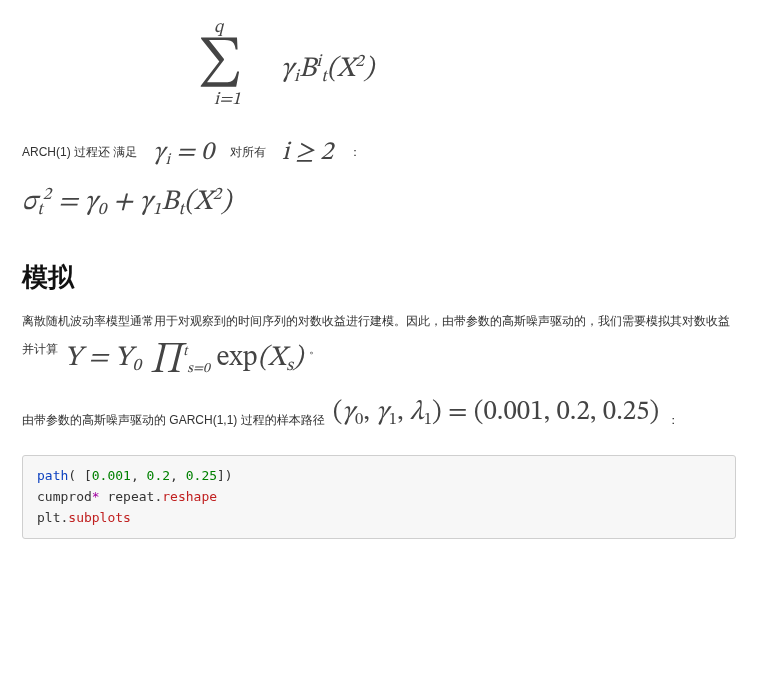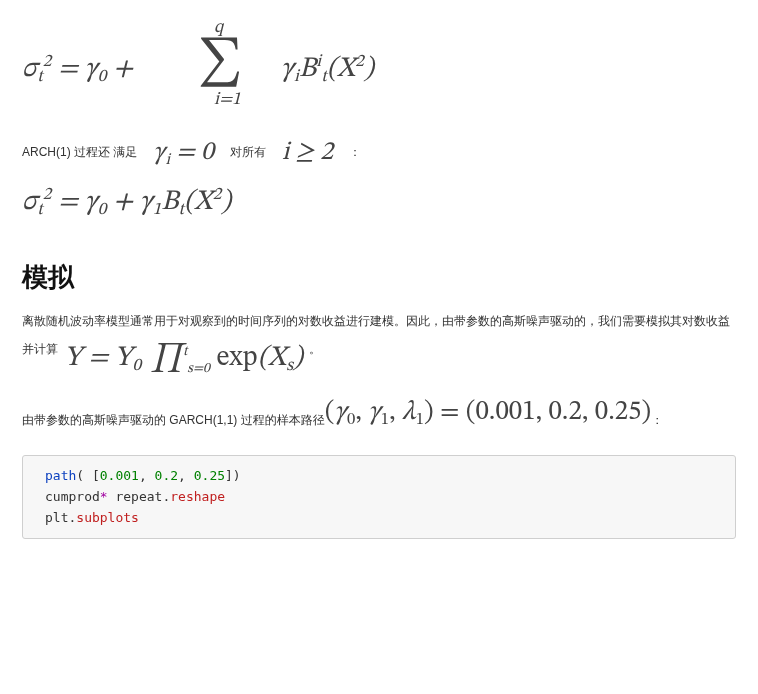--- a/index.html
+++ b/index.html
@@ -64,56 +64,53 @@
     font-size:12px; margin: 0 0 18px 0;
   }
   .inline-big .math-img.bigY {
     font-size: 28px; font-style: italic; color:#444;
   }
   .inline-big .prod { font-size: 28px; }
   .inline-big .limits { font-size:14px; font-style: italic; vertical-align: sub;}
   .inline-big .limits-top { font-size:14px; font-style: italic; vertical-align: super;}
 
   .inline-gamma-line {
-    display:flex; align-items:flex-end; flex-wrap:wrap; gap:0;
+    display:flex; align-items:flex-end; flex-wrap:wrap; gap:8px;
     font-size:12px; margin: 5px 0 26px 0;
   }
   .inline-gamma-line .math-img.params {
     font-size: 27px; font-style: normal; color:#444;
   }
 
   
   .code-cell {
     border: 1px solid #cfcfcf;
     background: #f7f7f7;
     border-radius: 3px;
-    padding: 10px 22px;
+    padding: 10px 14px;
     font-family: "Consolas", "Menlo", monospace;
     font-size: 13px;
     line-height: 1.6;
     color: #333;
     white-space: pre;
   }
   .code-cell .fn   { color: #0a3fbf; }   
   .code-cell .num  { color: #008000; }   
   .code-cell .attr { color: #c02020; }   
   .code-cell .op   { color: #a000a0; }   
 
   sup, sub { font-size: 0.62em; line-height:0; }
   sub { vertical-align: -0.28em; }
   sup { vertical-align: 0.55em; }
   .it { font-style: italic; }
 </style>
 </head>
 <body>
 
 <div class="eq-block1 math-img">
-  <div class="base">
-    <span>σ</span><sub><span>t</span></sub><sup><span>2</span></sup><span> = </span><span>γ</span><sub><span>0</span></sub><span> + </span>
-  </div>
   <div class="sum-top">q</div>
   <div class="sum-sig">∑</div>
   <div class="sum-bot">
     <span class="it">i</span><span>=1</span>
   </div>
   <div class="after-sum">
     <span>γ</span><sub><span>i</span></sub><span>B</span><sup><span>i</span></sup><sub><span>t</span></sub><span>(</span><span>X</span><sup><span>2</span></sup><span>)</span>
   </div>
 </div>
 

